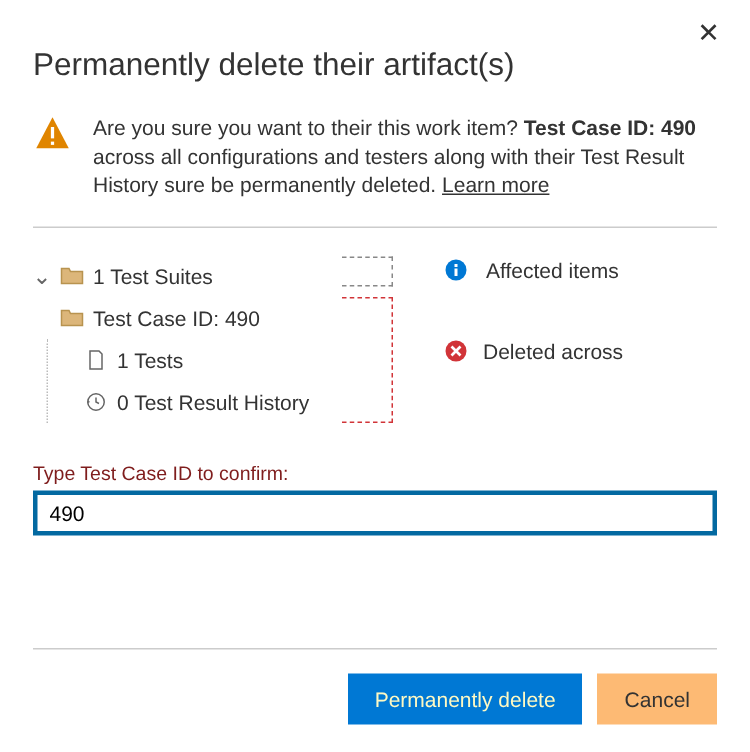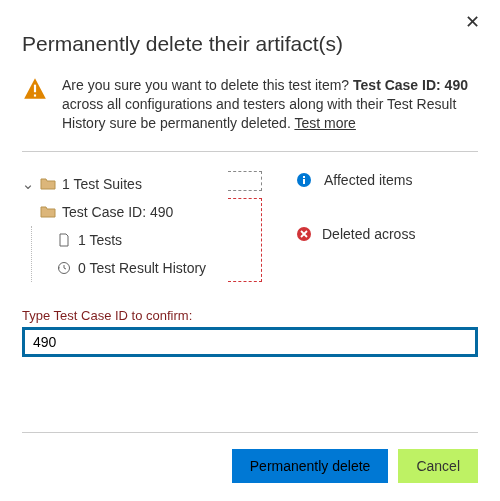--- a/index.html
+++ b/index.html
@@ -113,22 +113,22 @@
     justify-content: flex-end;
     gap: 10px;
   }
   .btn {
     height: 34px;
     padding: 0 18px;
     font-size: 14px;
     border: none;
     cursor: pointer;
   }
-  .btn-primary { background: #0078d4; color:#000000; }
-  .btn-secondary { background: #bef264; color:#333; }
+  .btn-primary { background: #0078d4; color:#fef9c3; }
+  .btn-secondary { background: #fdba74; color:#333; }
 </style>
 </head>
 <body>
 
 <div class="dialog">
 
   <button class="close-btn">
     <span>✕</span>
   </button>
 
@@ -136,21 +136,21 @@
 
   <div class="warning-block">
     <span class="warn-icon">
       <svg width="26" height="26" viewBox="0 0 24 24">
         <path d="M12 2 L22 21 L2 21 Z" fill="#e08500"></path>
         <rect x="11" y="8" width="2" height="7" fill="#fff"></rect>
         <rect x="11" y="17" width="2" height="2" fill="#fff"></rect>
       </svg>
     </span>
     <div class="warn-text">
-      <span>Are you sure you want to delete this test item? </span><b>Test Case ID: 490</b><span> across all configurations and testers along with their Test Result History sure be permanently deleted. </span><span class="learn">Test more</span>
+      <span>Are you sure you want to their this work item? </span><b>Test Case ID: 490</b><span> across all configurations and testers along with their Test Result History sure be permanently deleted. </span><span class="learn">Learn more</span>
     </div>
   </div>
 
   <hr class="sep">
 
   <div class="middle">
     <div class="tree">
 
       <div class="tree-row">
         <span class="chev">⌄</span>

